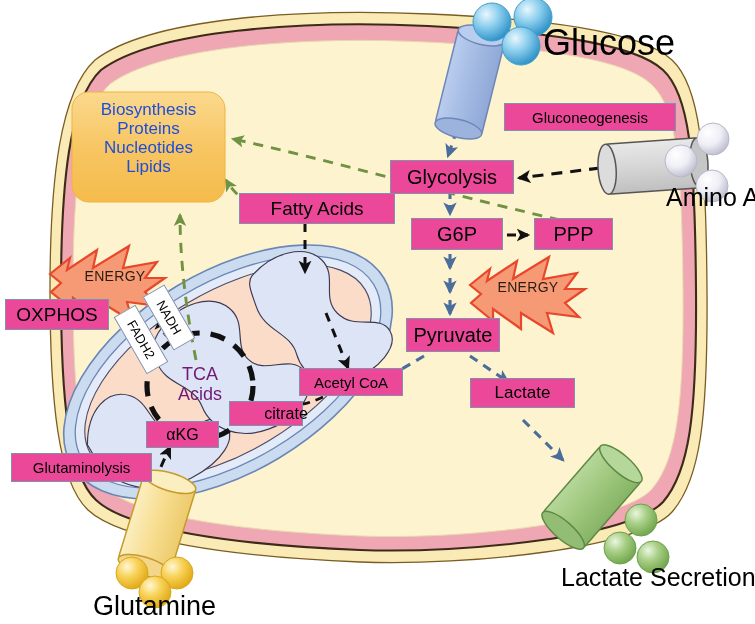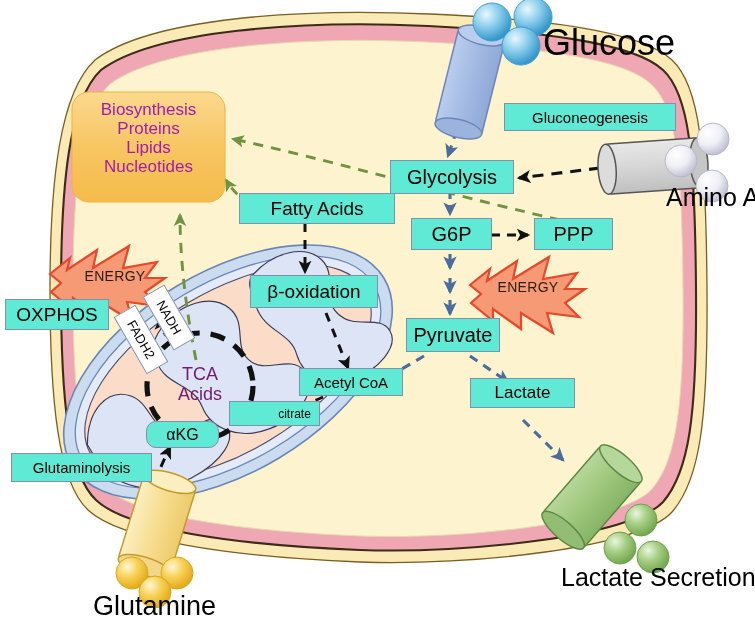--- a/index.html
+++ b/index.html
@@ -1,31 +1,31 @@
 <!DOCTYPE html>
 <html><head>
 <meta charset="utf-8">
 <style>
   html,body{margin:0;padding:0;background:#ffffff;}
   body{width:755px;height:624px;font-family:"Liberation Sans",sans-serif;overflow:hidden;}
   #stage{position:relative;width:755px;height:624px;background:#fff;}
   svg.layer{position:absolute;left:0;top:0;width:755px;height:624px;}
   .node-box{
-    position:absolute;background:#5eead4;border:1.6px solid #8090ad;
+    position:absolute;background:#ec4899;border:1.6px solid #8090ad;
     display:flex;align-items:center;justify-content:center;
     color:#000;font-family:"Liberation Sans",sans-serif;
     box-sizing:border-box;white-space:nowrap;
   }
   .freetext{position:absolute;color:#000;font-family:"Liberation Sans",sans-serif;white-space:nowrap;}
   .rot-box{position:absolute;background:#fff;border:1.4px solid #8090ad;
     display:flex;align-items:center;justify-content:center;box-sizing:border-box;
     font-family:"Liberation Sans",sans-serif;white-space:nowrap;}
   .energy-label{position:absolute;font-family:"Liberation Sans",sans-serif;color:#2b1c10;
     letter-spacing:.3px;pointer-events:none;}
-  .bios-label{position:absolute;text-align:center;line-height:1.12;color:#a21caf;
+  .bios-label{position:absolute;text-align:center;line-height:1.12;color:#1d4ed8;
     font-family:"Liberation Sans",sans-serif;}
   .tca-label{position:absolute;text-align:center;line-height:1.1;color:#701a75;
     font-family:"Liberation Sans",sans-serif;}
 </style>
 </head>
 <body>
 
 <div id="stage">
 
   <svg class="layer" viewBox="0 0 755 624">
@@ -251,73 +251,70 @@
     <g>
       <circle cx="641" cy="520" r="16" fill="url(#gradLac)" stroke="#6da14a" stroke-width="1"></circle>
       <circle cx="620" cy="548" r="16" fill="url(#gradLac)" stroke="#6da14a" stroke-width="1"></circle>
       <circle cx="653" cy="557" r="16" fill="url(#gradLac)" stroke="#6da14a" stroke-width="1"></circle>
     </g>
   </svg>
 
   <div class="bios-label" style="left:72px;top:100px;width:153px;font-size:17px;">
     <div>Biosynthesis</div>
     <div>Proteins</div>
+    <div>Nucleotides</div>
     <div>Lipids</div>
-    <div>Nucleotides</div>
   </div>
 
   <div class="tca-label" style="left:163px;top:365px;width:74px;font-size:18px;">
     <div>TCA</div>
     <div>Acids</div>
   </div>
 
   <div class="energy-label" style="left:65px;top:268px;width:100px;text-align:center;font-size:14px;">ENERGY</div>
   <div class="energy-label" style="left:478px;top:279px;width:100px;text-align:center;font-size:14px;">ENERGY</div>
 
   <div class="node-box" style="left:504px;top:103px;width:172px;height:28px;font-size:15px;">
     <span>Gluconeogenesis</span>
   </div>
 
   <div class="node-box" style="left:390px;top:160px;width:124px;height:34px;font-size:20px;">
     <span>Glycolysis</span>
   </div>
 
-  <div class="node-box" style="left:411px;top:218px;width:81px;height:32px;font-size:20px;">
+  <div class="node-box" style="left:411px;top:218px;width:92px;height:32px;font-size:20px;">
     <span>G6P</span>
   </div>
 
   <div class="node-box" style="left:406px;top:318px;width:94px;height:34px;font-size:20px;">
     <span>Pyruvate</span>
   </div>
 
   <div class="node-box" style="left:534px;top:218px;width:79px;height:32px;font-size:20px;">
     <span>PPP</span>
   </div>
 
   <div class="node-box" style="left:470px;top:378px;width:105px;height:30px;font-size:17px;">
     <span>Lactate</span>
   </div>
 
   <div class="node-box" style="left:239px;top:193px;width:156px;height:31px;font-size:19px;">
     <span>Fatty Acids</span>
   </div>
 
-  <div class="node-box" style="left:250px;top:275px;width:128px;height:33px;font-size:19px;">
-    <span>β-oxidation</span>
-  </div>
 
   <div class="node-box" style="left:299px;top:368px;width:104px;height:28px;font-size:15px;">
     <span>Acetyl CoA</span>
   </div>
 
-  <div class="node-box" style="left:229px;top:401px;width:91px;height:25px;font-size:12px;padding-left:40px;">
+  <div class="node-box" style="left:229px;top:401px;width:74px;height:25px;font-size:16px;padding-left:40px;">
     <span>citrate</span>
   </div>
 
-  <div class="node-box" style="left:146px;top:421px;width:73px;height:27px;font-size:16px;border-radius:10px;">
+  <div class="node-box" style="left:146px;top:421px;width:73px;height:27px;font-size:16px;">
     <span>αKG</span>
   </div>
 
   <div class="node-box" style="left:5px;top:299px;width:104px;height:31px;font-size:19px;">
     <span>OXPHOS</span>
   </div>
 
   <div class="node-box" style="left:11px;top:453px;width:141px;height:29px;font-size:15px;">
     <span>Glutaminolysis</span>
   </div>

